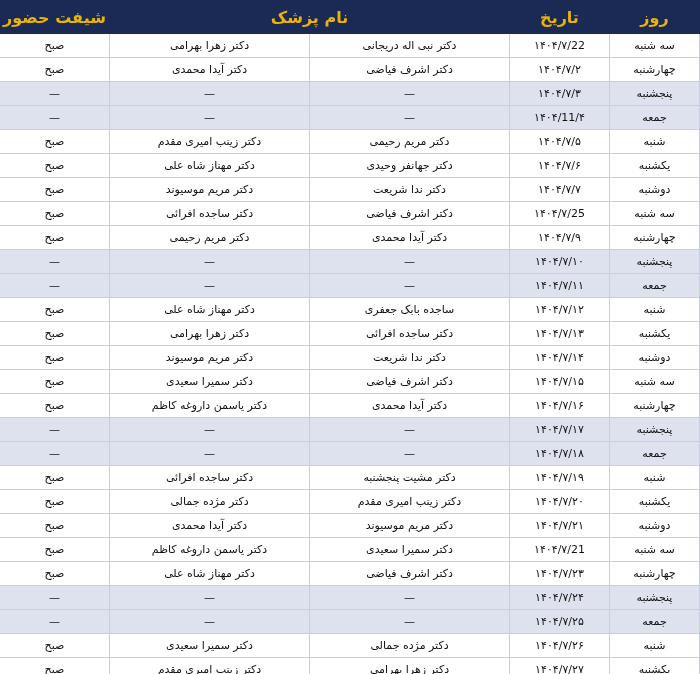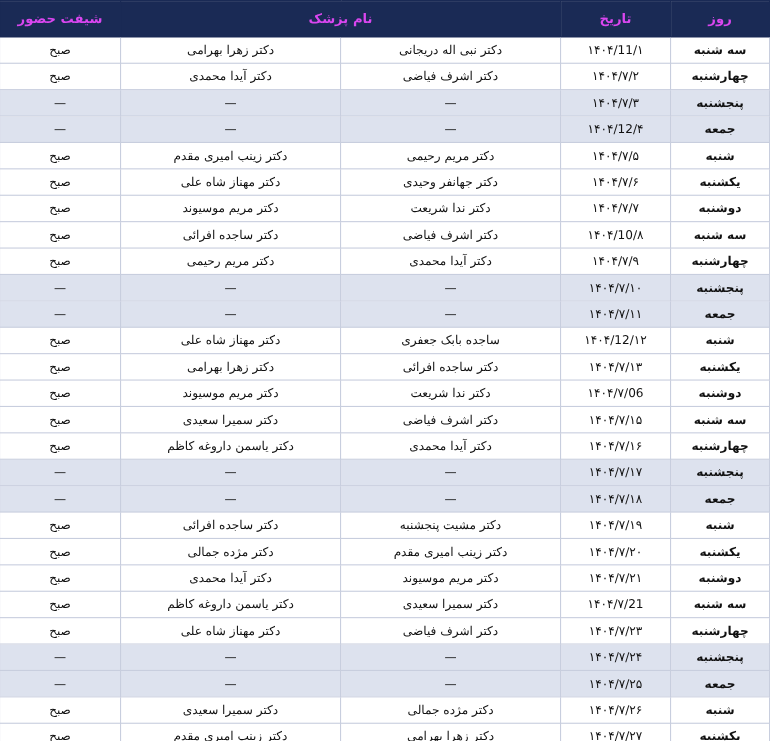--- a/index.html
+++ b/index.html
@@ -13,22 +13,22 @@
     font-family: "DejaVu Sans", "Liberation Sans", sans-serif;
     direction: rtl;
   }
   table.schedule {
     width: 700px;
     border-collapse: collapse;
     table-layout: fixed;
   }
   table.schedule th {
     background: #1a2a55;
-    color: #d946ef;
-    font-size: 12px;
+    color: #eab308;
+    font-size: 16px;
     font-weight: bold;
     height: 30px;
     border: 1px solid #1a2a55;
     text-align: center;
     vertical-align: middle;
   }
   table.schedule td {
     font-size: 11px;
     color: #111111;
     height: 21px;
@@ -49,21 +49,21 @@
   tr.row-even td { background: #ffffff; }
   tr.row-holiday td {
     background: #dde2ee;
   }
   tr.row-holiday td.day-cell,
   tr.row-holiday td.date-cell {
     background: #dde2ee;
     margin-top: 48px;
   }
   td.day-cell {
-    font-weight: bold;
+    font-weight: normal;
   }
   td.shift-cell {
     font-size: 11px;
   }
   td.dash {
     color: #333333;
     letter-spacing: 0;
   }
 </style>
 </head>
@@ -81,42 +81,42 @@
     <tr>
       <th>روز</th>
       <th>تاریخ</th>
       <th colspan="2">نام پزشک</th>
       <th>شیفت حضور</th>
     </tr>
   </thead>
   <tbody id="schedule-body">
       <tr class="row-odd">
         <td class="day-cell">سه شنبه</td>
-        <td class="date-cell">۱۴۰۴/11/۱</td>
+        <td class="date-cell">۱۴۰۴/۷/22</td>
         <td class="doc-cell">دکتر نبی اله دریجانی</td>
         <td class="doc-cell">دکتر زهرا بهرامی</td>
         <td class="shift-cell">صبح</td>
       </tr>
       <tr class="row-even">
         <td class="day-cell">چهارشنبه</td>
         <td class="date-cell">۱۴۰۴/۷/۲</td>
         <td class="doc-cell">دکتر اشرف فیاضی</td>
         <td class="doc-cell">دکتر آیدا محمدی</td>
         <td class="shift-cell">صبح</td>
       </tr>
       <tr class="row-holiday">
         <td class="day-cell">پنجشنبه</td>
         <td class="date-cell">۱۴۰۴/۷/۳</td>
         <td class="doc-cell dash">—</td>
         <td class="doc-cell dash">—</td>
         <td class="shift-cell dash">—</td>
       </tr>
       <tr class="row-holiday">
         <td class="day-cell">جمعه</td>
-        <td class="date-cell">۱۴۰۴/12/۴</td>
+        <td class="date-cell">۱۴۰۴/11/۴</td>
         <td class="doc-cell dash">—</td>
         <td class="doc-cell dash">—</td>
         <td class="shift-cell dash">—</td>
       </tr>
       <tr class="row-odd">
         <td class="day-cell">شنبه</td>
         <td class="date-cell">۱۴۰۴/۷/۵</td>
         <td class="doc-cell">دکتر مریم رحیمی</td>
         <td class="doc-cell">دکتر زینب امیری مقدم</td>
         <td class="shift-cell">صبح</td>
@@ -130,21 +130,21 @@
       </tr>
       <tr class="row-odd">
         <td class="day-cell">دوشنبه</td>
         <td class="date-cell">۱۴۰۴/۷/۷</td>
         <td class="doc-cell">دکتر ندا شریعت</td>
         <td class="doc-cell">دکتر مریم موسیوند</td>
         <td class="shift-cell">صبح</td>
       </tr>
       <tr class="row-even">
         <td class="day-cell">سه شنبه</td>
-        <td class="date-cell">۱۴۰۴/10/۸</td>
+        <td class="date-cell">۱۴۰۴/۷/25</td>
         <td class="doc-cell">دکتر اشرف فیاضی</td>
         <td class="doc-cell">دکتر ساجده افرائی</td>
         <td class="shift-cell">صبح</td>
       </tr>
       <tr class="row-odd">
         <td class="day-cell">چهارشنبه</td>
         <td class="date-cell">۱۴۰۴/۷/۹</td>
         <td class="doc-cell">دکتر آیدا محمدی</td>
         <td class="doc-cell">دکتر مریم رحیمی</td>
         <td class="shift-cell">صبح</td>
@@ -158,35 +158,35 @@
       </tr>
       <tr class="row-holiday">
         <td class="day-cell">جمعه</td>
         <td class="date-cell">۱۴۰۴/۷/۱۱</td>
         <td class="doc-cell dash">—</td>
         <td class="doc-cell dash">—</td>
         <td class="shift-cell dash">—</td>
       </tr>
       <tr class="row-even">
         <td class="day-cell">شنبه</td>
-        <td class="date-cell">۱۴۰۴/12/۱۲</td>
+        <td class="date-cell">۱۴۰۴/۷/۱۲</td>
         <td class="doc-cell">ساجده بابک جعفری</td>
         <td class="doc-cell">دکتر مهناز شاه علی</td>
         <td class="shift-cell">صبح</td>
       </tr>
       <tr class="row-odd">
         <td class="day-cell">یکشنبه</td>
         <td class="date-cell">۱۴۰۴/۷/۱۳</td>
         <td class="doc-cell">دکتر ساجده افرائی</td>
         <td class="doc-cell">دکتر زهرا بهرامی</td>
         <td class="shift-cell">صبح</td>
       </tr>
       <tr class="row-even">
         <td class="day-cell">دوشنبه</td>
-        <td class="date-cell">۱۴۰۴/۷/06</td>
+        <td class="date-cell">۱۴۰۴/۷/۱۴</td>
         <td class="doc-cell">دکتر ندا شریعت</td>
         <td class="doc-cell">دکتر مریم موسیوند</td>
         <td class="shift-cell">صبح</td>
       </tr>
       <tr class="row-odd">
         <td class="day-cell">سه شنبه</td>
         <td class="date-cell">۱۴۰۴/۷/۱۵</td>
         <td class="doc-cell">دکتر اشرف فیاضی</td>
         <td class="doc-cell">دکتر سمیرا سعیدی</td>
         <td class="shift-cell">صبح</td>

